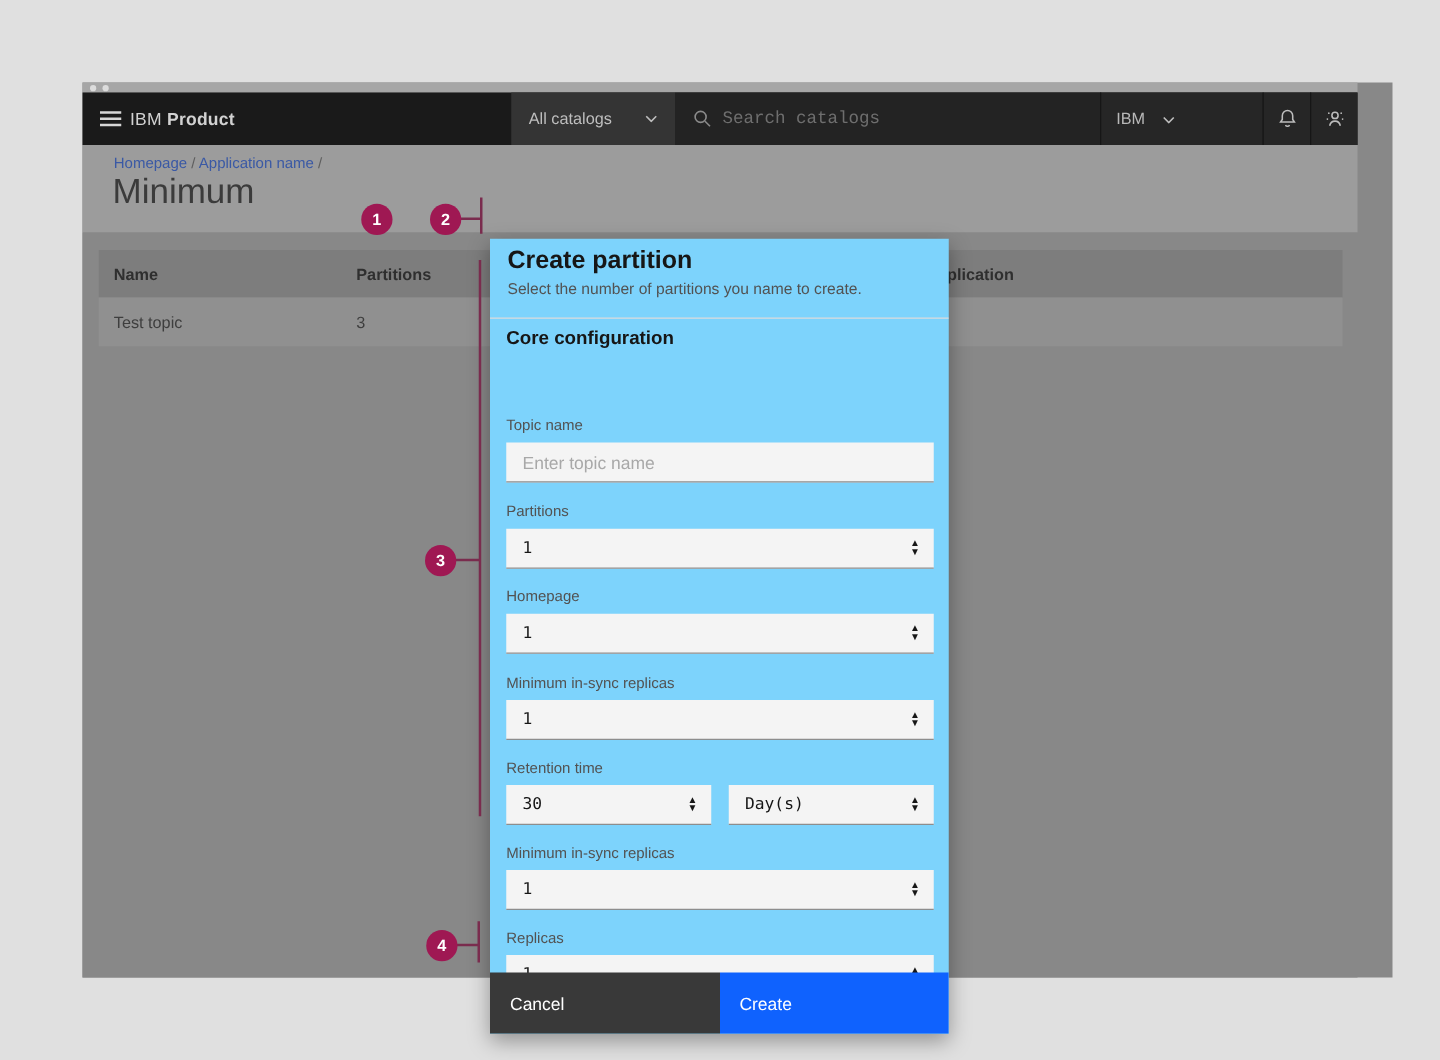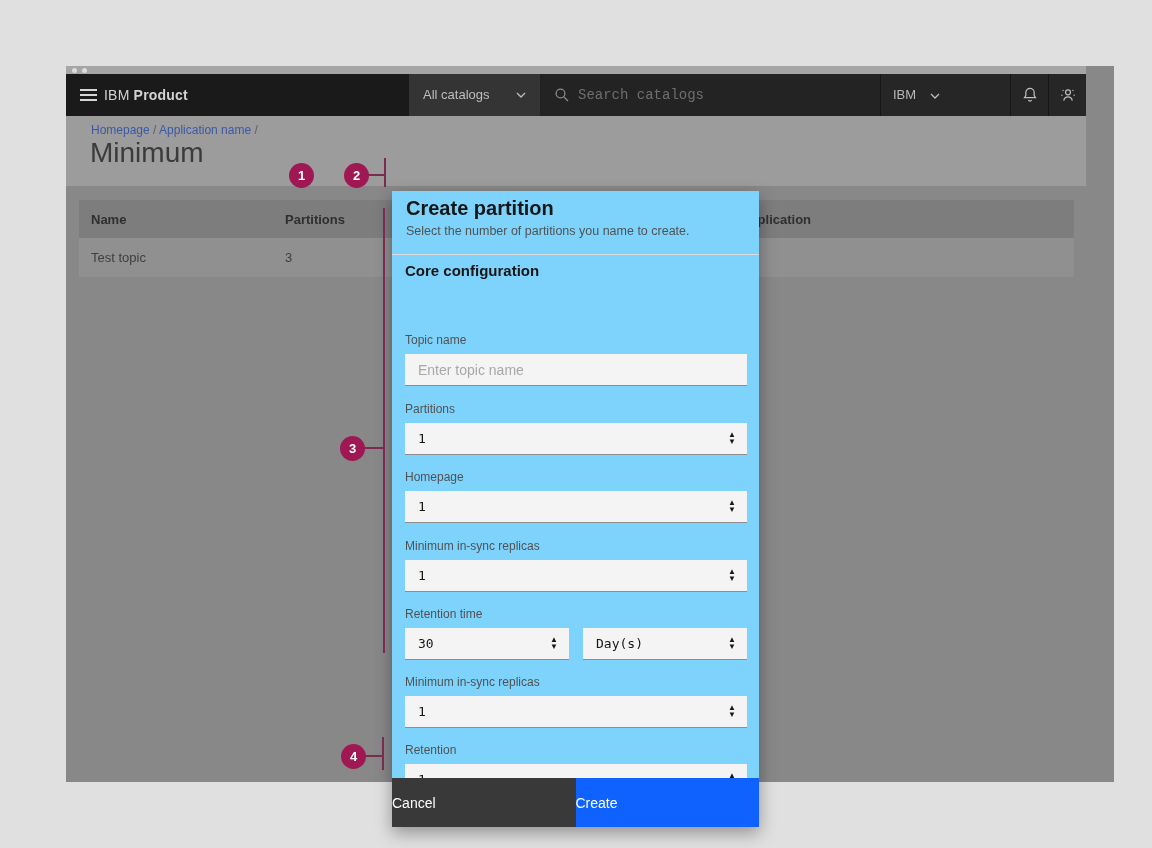--- a/index.html
+++ b/index.html
@@ -61,21 +61,21 @@
 
   .lab-topic { top:142px; } .in-topic { top:163px; }
   .lab-part  { top:211px; } .in-part  { top:232px; }
   .lab-rep   { top:279px; } .in-rep   { top:300px; }
   .lab-min1  { top:348px; } .in-min1  { top:369px; }
   .lab-ret   { top:416px; } .in-ret30 { top:437px; width:164px; } .in-retu { top:437px; left:191px; width:164px; }
   .lab-min2  { top:484px; } .in-min2  { top:505px; }
   .lab-qty   { top:552px; } .in-qty   { top:573px; }
 
   .m-footer { position:absolute; left:0; bottom:0; width:367px; height:49px; display:flex; z-index:5; }
-  .btn { flex:1; border:0; cursor:pointer; font-size:14px; text-align:left; font-family:"Liberation Sans",sans-serif; }
+  .btn { flex:1; border:0; cursor:pointer; font-size:14px; text-align:left; padding-left:16px; font-family:"Liberation Sans",sans-serif; }
   .btn-cancel { background:#393939; color:#ffffff; }
   .btn-create { background:#0f62fe; color:#ffffff; }
 
   
   .marker { position:absolute; width:25px; height:25px; border-radius:50%; background:#9f1853; color:#ffffff; font-size:13px; font-weight:700; display:flex; align-items:center; justify-content:center; z-index:20; }
   .mk1 { left:289px; top:163px; } .mk2 { left:344px; top:163px; }
   .mk3 { left:340px; top:436px; } .mk4 { left:341px; top:744px; }
   .ann-line { position:absolute; background:#7a2c4e; z-index:15; }
   .l2h { left:368px; top:174px; width:17px; height:2px; }
   .l2v { left:384px; top:158px; width:2px; height:29px; }
@@ -222,21 +222,21 @@
 
   <label class="f-label lab-min2">Minimum in-sync replicas</label>
   <div class="f-input num in-min2">
     <input value="1" style="">
     <span class="stepper">
         <span>▲</span>
         <span>▼</span>
       </span>
   </div>
 
-  <label class="f-label lab-qty">Retention</label>
+  <label class="f-label lab-qty">Replicas</label>
   <div class="f-input num in-qty">
     <input value="1" style="">
     <span class="stepper">
         <span>▲</span>
         <span>▼</span>
       </span>
   </div>
 
   <div class="m-footer">
     <button class="btn btn-cancel">Cancel</button>

